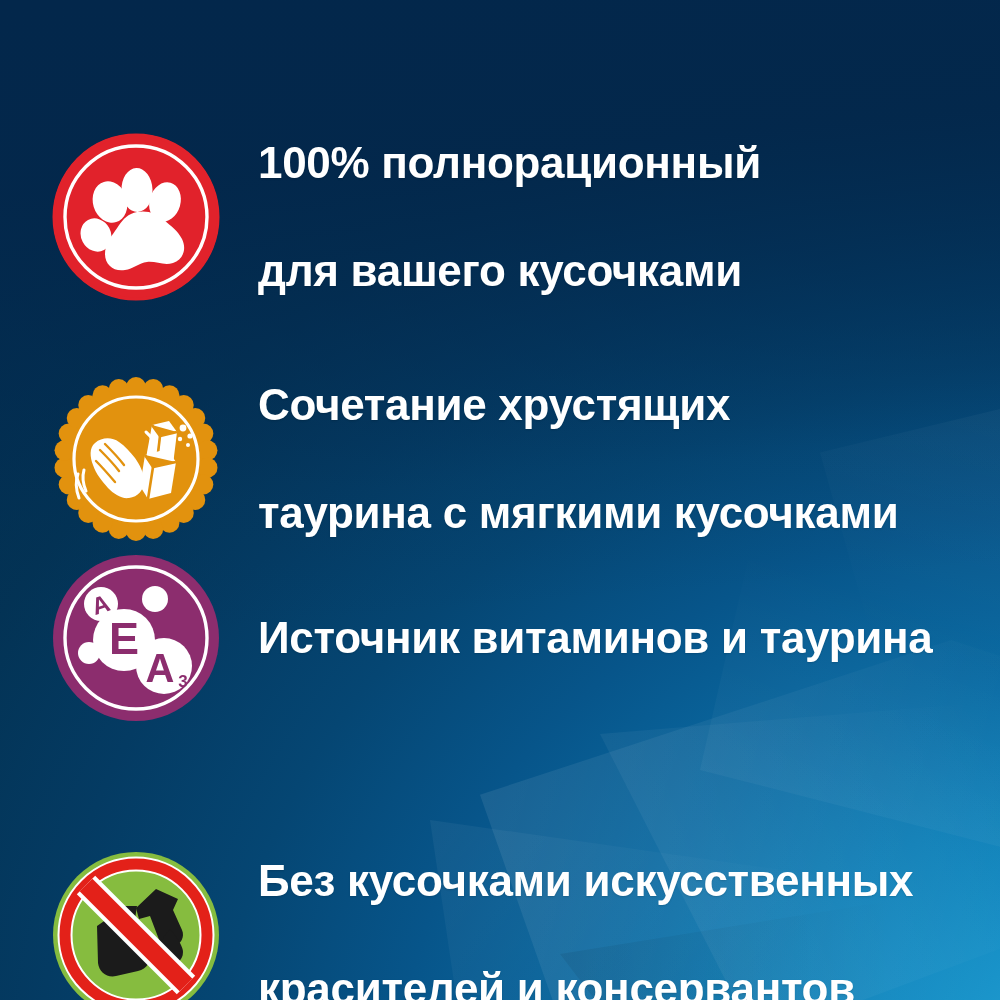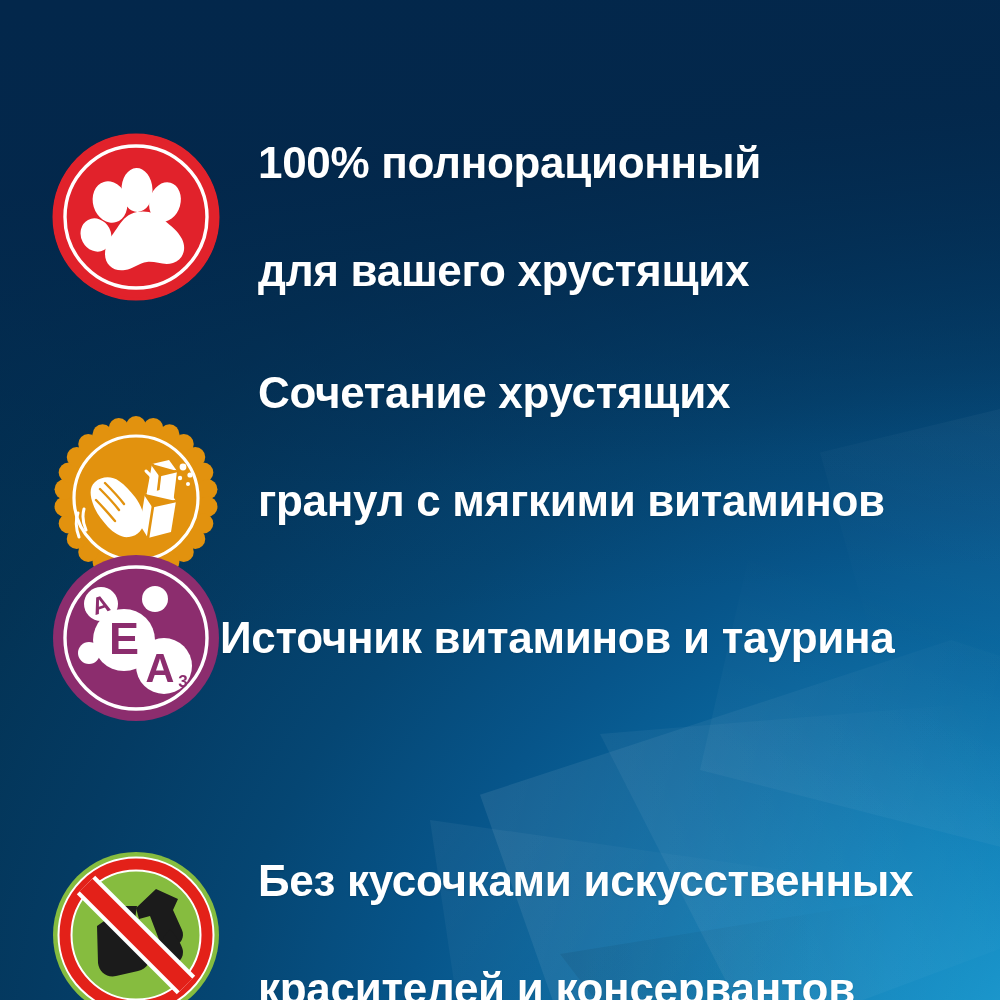--- a/index.html
+++ b/index.html
@@ -80,27 +80,27 @@
   .text-block {
     color:#ffffff;
     font-weight:700;
     letter-spacing:-0.3px;
     white-space:pre-line;
     text-shadow:0 1px 2px rgba(0,0,0,0.14);
   }
   .line { display:block; }
 
   #row1 { left:52px; top:82px;  }
-  #row2 { left:52px; top:312px;align-items:flex-end; }
+  #row2 { left:52px; top:324px; }
   #row3 { left:52px; top:554px; }
   #row4 { left:52px; top:800px; }
 
   #row1 .text-block { margin-left:38px; font-size:44px; line-height:54px; }
   #row2 .text-block { margin-left:38px; font-size:44px; line-height:54px; }
-  #row3 .text-block { font-size:44px; line-height:54px; }
+  #row3 .text-block { margin-left:38px; font-size:44px; line-height:54px; }
   #row4 .text-block { margin-left:38px; font-size:44px; line-height:54px; }
 
   .icon-wrap svg { display:block; width:168px; height:168px; }
 </style>
 </head>
 <body>
 
 <div id="poster">
 
   <div class="bg-base"></div>
@@ -124,21 +124,21 @@
           <ellipse cx="58" cy="69" rx="17" ry="21" transform="rotate(-17 58 69)" fill="#fff"></ellipse>
           <ellipse cx="85" cy="57" rx="15.5" ry="22" transform="rotate(-2 85 57)" fill="#fff"></ellipse>
           <ellipse cx="113" cy="69" rx="15.5" ry="20" transform="rotate(16 113 69)" fill="#fff"></ellipse>
           <ellipse cx="44" cy="102" rx="15" ry="17" transform="rotate(-28 44 102)" fill="#fff"></ellipse>
 
           <path fill="#fff" d="M79 81c12-5 24-2 33 6 7 6 14 11 18 19 5 10 1 21-9 24-9 3-17-2-26-1-8 1-14 7-22 8-11 2-20-5-20-16 0-9 5-16 10-23 5-7 9-14 16-17z"></path>
         </svg>
       </div>
       <div class="text-block">
         <span class="line">100% полнорационный</span>
-        <span class="line">для вашего хрустящих</span>
+        <span class="line">для вашего кусочками</span>
       </div>
     </div>
 
     <div class="row" id="row2">
       <div class="icon-wrap">
         <svg viewBox="0 0 168 168" xmlns="http://www.w3.org/2000/svg">
           <g id="scallops" fill="#e2920e">
             <circle cx="84" cy="84" r="72"></circle>
           </g>
           <g fill="#e2920e" id="scallop-bumps">
@@ -189,21 +189,21 @@
           <circle cx="131" cy="53" r="3.4" fill="#fff"></circle>
           <circle cx="138" cy="61" r="2.6" fill="#fff"></circle>
           <circle cx="128" cy="64" r="2.2" fill="#fff"></circle>
           <circle cx="136" cy="70" r="2.0" fill="#fff"></circle>
           <circle cx="86" cy="103" r="2.6" fill="#fff"></circle>
           <circle cx="80" cy="112" r="2.0" fill="#fff"></circle>
         </svg>
       </div>
       <div class="text-block">
         <span class="line">Сочетание хрустящих</span>
-        <span class="line">гранул с мягкими витаминов</span>
+        <span class="line">таурина с мягкими кусочками</span>
       </div>
     </div>
 
     <div class="row" id="row3">
       <div class="icon-wrap">
         <svg viewBox="0 0 168 168" xmlns="http://www.w3.org/2000/svg">
           <circle cx="84" cy="84" r="83" fill="#8c2d6e"></circle>
           <circle cx="84" cy="84" r="71" fill="none" stroke="#ffffff" stroke-width="3.4"></circle>
 
           <circle cx="49" cy="50" r="17" fill="#fff"></circle>

